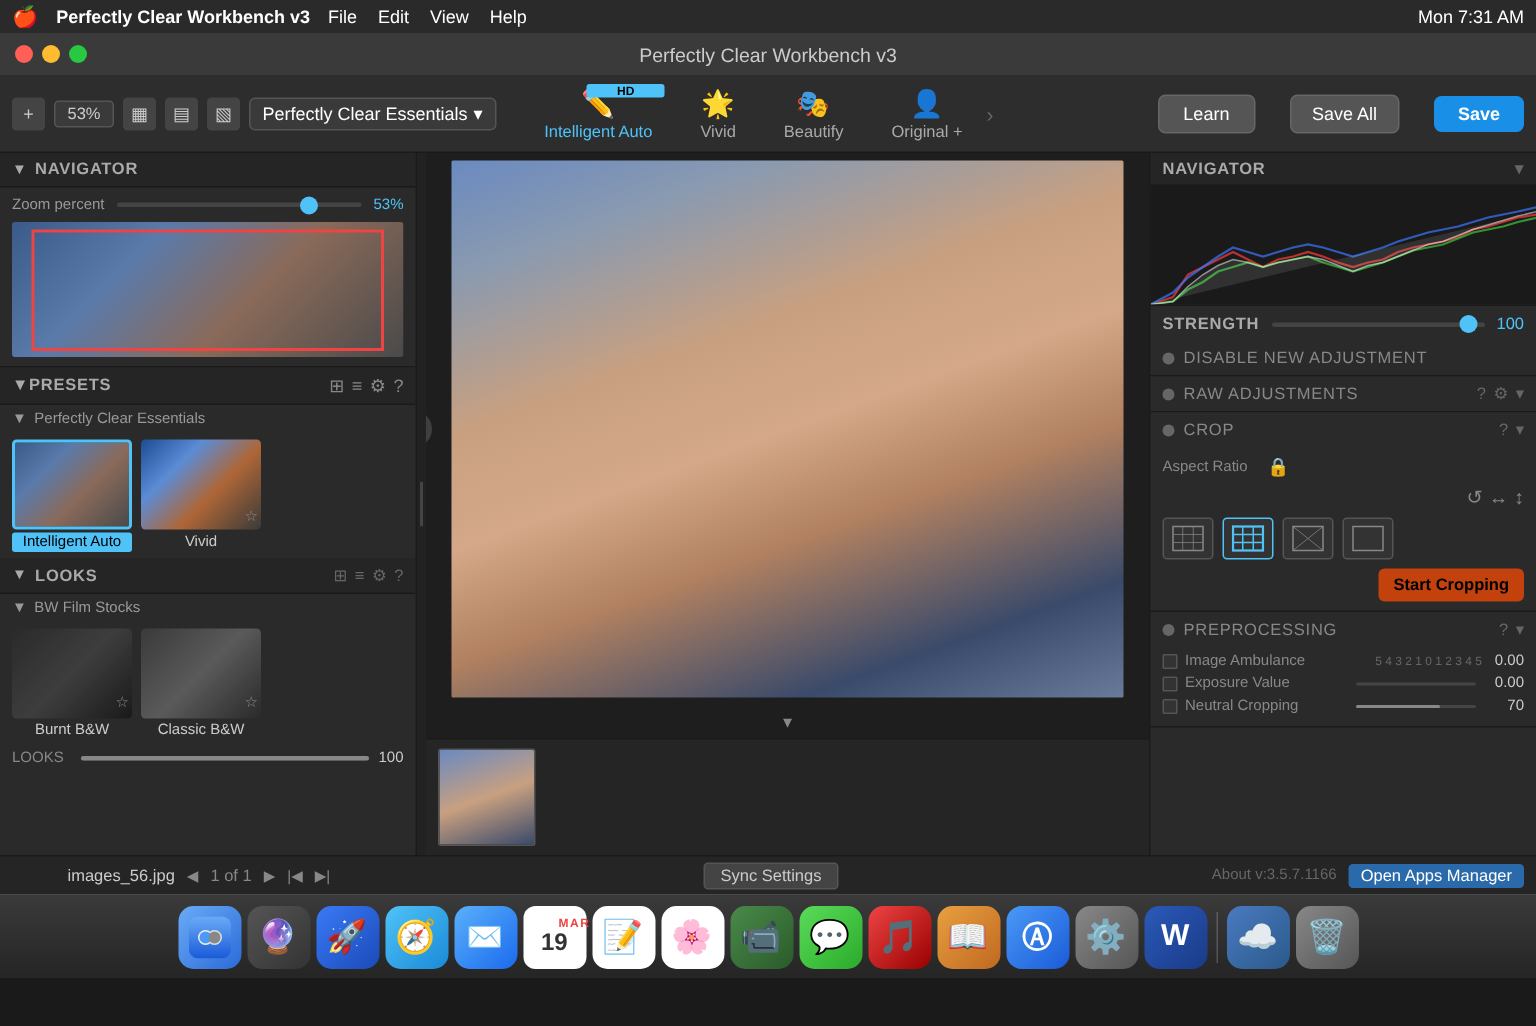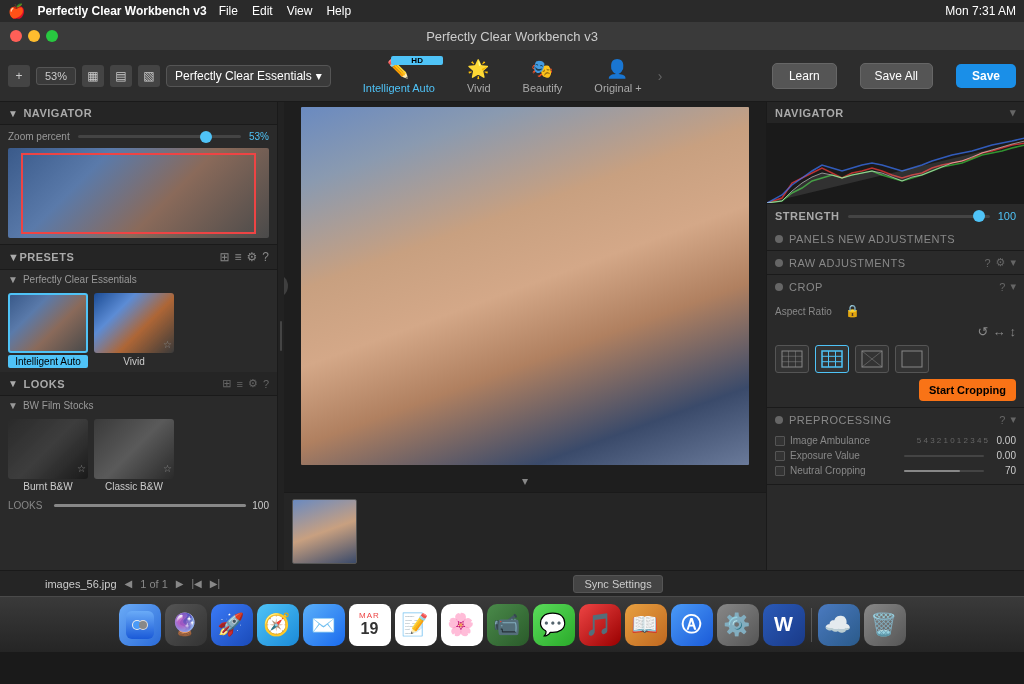--- a/index.html
+++ b/index.html
@@ -488,21 +488,21 @@
     .crop-pattern-btn {
       width: 34px; height: 28px;
       background: #333;
       border: 1px solid #555;
       border-radius: 3px;
       cursor: pointer;
       display: flex; align-items: center; justify-content: center;
     }
     .crop-pattern-btn svg { width: 22px; height: 18px; }
     .start-cropping-btn {
-      background: #f97316;
+      background: #c2410c;
       border: none;
       color: #000;
       padding: 5px 10px;
       border-radius: 4px;
       font-size: 11px;
       font-weight: 600;
       cursor: pointer;
       display: block;
       margin-left: auto;
     }
@@ -813,21 +813,21 @@
       <span class="strength-label">STRENGTH</span>
       <div class="strength-track">
         <div class="strength-thumb"></div>
       </div>
       <span class="strength-value">100</span>
     </div>
 
     <div class="adj-panel">
       <div class="adj-header">
         <div class="adj-dot gray"></div>
-        <span class="adj-label">PANELS NEW ADJUSTMENTS</span>
+        <span class="adj-label">DISABLE NEW ADJUSTMENT</span>
       </div>
     </div>
 
 
     <div class="adj-panel">
       <div class="adj-header">
         <div class="adj-dot gray"></div>
         <span class="adj-label">RAW ADJUSTMENTS</span>
         <div class="adj-icons">
           <button class="si-btn">?</button>
@@ -933,20 +933,24 @@
     <span class="status-filename">images_56.jpg</span>
     <button class="status-nav-btn">◀</button>
     <span>1 of 1</span>
     <button class="status-nav-btn">▶</button>
     <button class="status-nav-btn">|◀</button>
     <button class="status-nav-btn">▶|</button>
   </div>
   <div class="status-center">
     <button class="status-sync-btn">Sync Settings</button>
   </div>
+  <div class="status-right">
+    <span class="status-about">About v:3.5.7.1166</span>
+    <button class="open-apps-btn">Open Apps Manager</button>
+  </div>
 </div>
 
 <div class="dock">
   <div class="dock-icon finder">
     <svg width="28" height="28" viewBox="0 0 28 28">
         <rect width="28" height="28" rx="6" fill="url(#fg)"></rect>
         <defs>
           <linearGradient id="fg" x1="0" y1="0" x2="0" y2="1">
             <stop offset="0%" stop-color="#6aabf7"></stop>
             <stop offset="100%" stop-color="#1a5ad8"></stop>
@@ -956,21 +960,21 @@
         <circle cx="17" cy="14" r="5" fill="#ddd"></circle>
         <circle cx="11" cy="14" r="4" fill="#4a9af7"></circle>
         <circle cx="17" cy="14" r="4" fill="#888"></circle>
       </svg>
   </div>
   <div class="dock-icon siri">🔮</div>
   <div class="dock-icon launchpad">🚀</div>
   <div class="dock-icon safari">🧭</div>
   <div class="dock-icon mail" style="background:linear-gradient(135deg,#5ab0fa,#1a6aee);font-size:20px;">✉️</div>
   <div class="dock-icon calendar" style="background:#fff;border-radius:8px;color:#e44;font-weight:bold;font-size:14px;line-height:1;flex-direction:column;display:flex;align-items:center;justify-content:center;">
-    <span style="font-size:8px;color:#e44;font-weight:normal;letter-spacing:1px;">MAR</span>
+    <span style="font-size:8px;color:#e44;font-weight:bold;letter-spacing:1px;padding-left:27px;">MAR</span>
     <span style="font-size:16px;color:#333;font-weight:bold;line-height:1.1;">19</span>
   </div>
   <div class="dock-icon reminders">📝</div>
   <div class="dock-icon photos">🌸</div>
   <div class="dock-icon facetime">📹</div>
   <div class="dock-icon messages" style="background:linear-gradient(135deg,#5adc5a,#2aaa2a);font-size:22px;">💬</div>
   <div class="dock-icon music" style="background:linear-gradient(135deg,#e44,#900);font-size:22px;">🎵</div>
   <div class="dock-icon books" style="font-size:22px;">📖</div>
   <div class="dock-icon appstore" style="background:linear-gradient(135deg,#4a9af7,#1a5ad8);color:#fff;font-size:20px;font-weight:bold;">Ⓐ</div>
   <div class="dock-icon settings" style="background:linear-gradient(135deg,#888,#555);font-size:22px;">⚙️</div>

